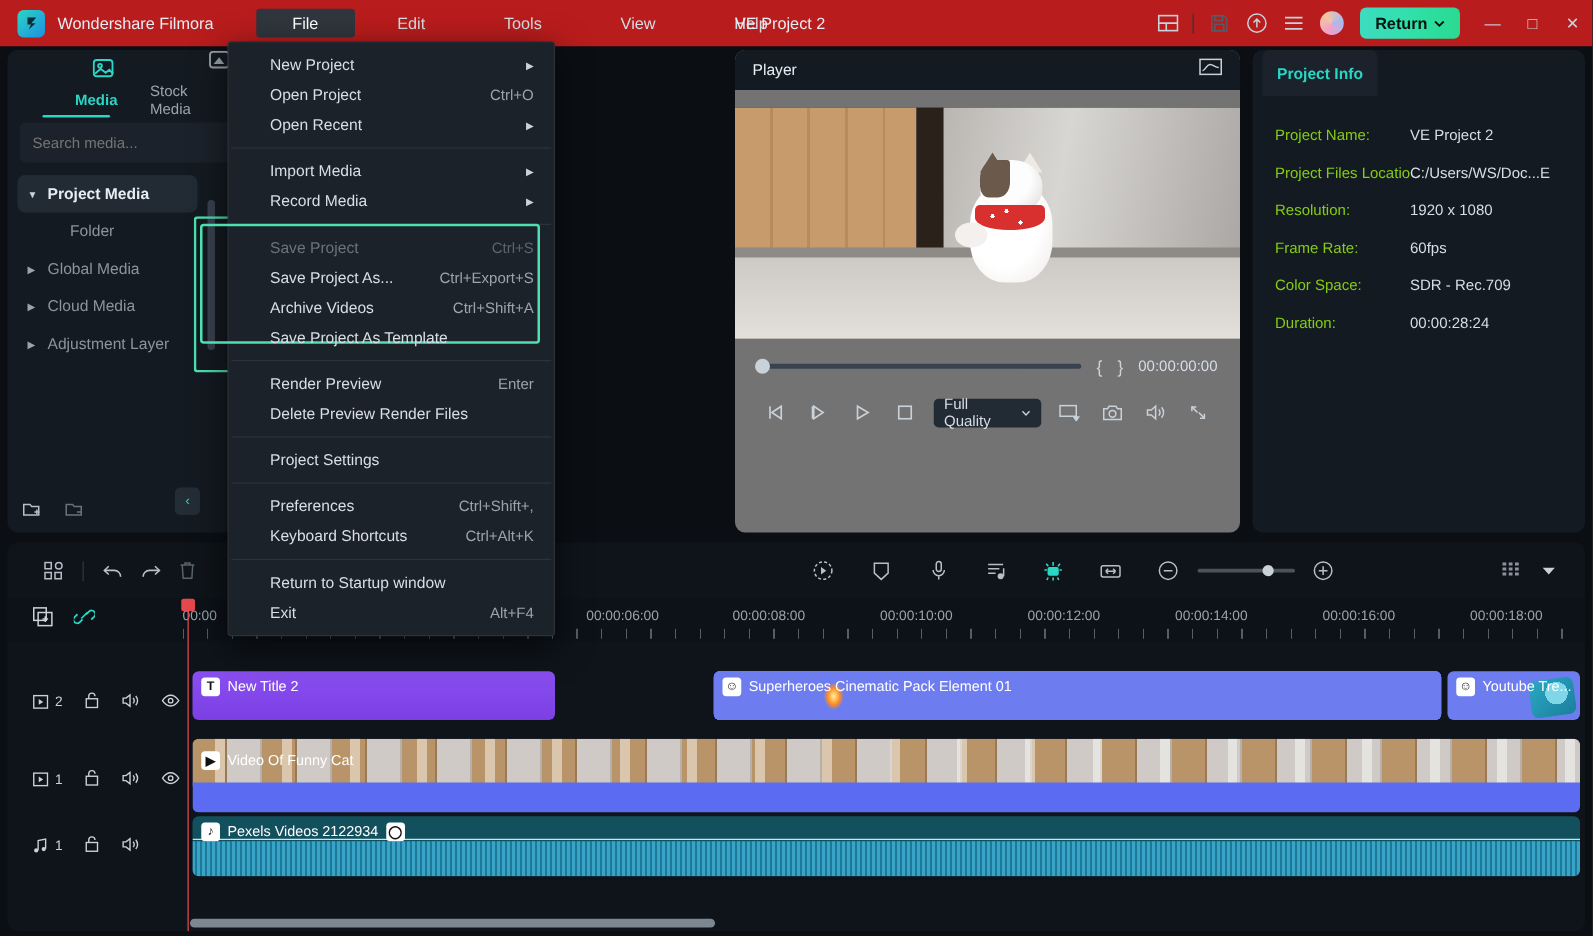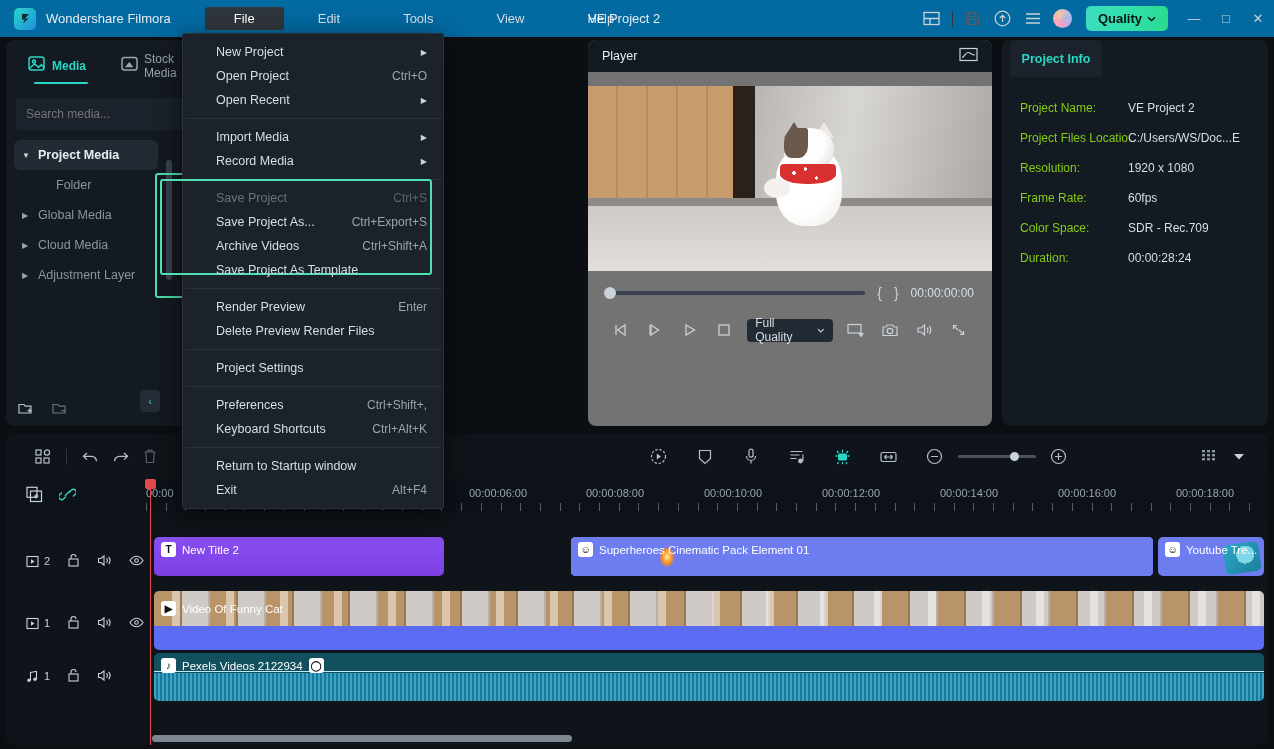--- a/index.html
+++ b/index.html
@@ -8,21 +8,21 @@
     background: #0d1117;
     font-family: "Liberation Sans", sans-serif;
     color: #c9d1d9;
     overflow: hidden;
   }
   .app { position: relative; width: 1274px; height: 749px; background: #0b0f14; }
 
   
   .titlebar {
     position: absolute; top: 0; left: 0; width: 1274px; height: 37px;
-    background: #0369a1; display: flex; align-items: center; text-align: center;
+    background: #b91c1c; display: flex; align-items: center; text-align: center;
   }
   .logo-box { width: 22px; height: 22px; margin-left: 14px; border-radius: 5px;
     background: linear-gradient(135deg,#2ad6c4,#1e8fe0); display:flex; align-items:center; justify-content:center; }
   .logo-box svg { display:block; }
   .brand { margin-left: 10px; font-size: 13px; color: #e6edf3; }
   .menubar { display: flex; margin-left: 34px; align-items: center; height: 100%; }
   .menubar .mi {
     font-size: 13px; color: #d6dde5; padding: 4px 29px; margin-right: 5px; border-radius: 3px;
     cursor: default;
   }
@@ -41,21 +41,21 @@
     color:#07140f; font-size:13px; font-weight:bold; display:flex; align-items:center; gap:5px;
   }
   .wbtn { width:32px; height:37px; display:flex; align-items:center; justify-content:center; color:#c9d1d9; font-size:13px; }
 
   
   .leftpanel {
     position:absolute; left:6px; top:40px; width:376px; height:386px;
     background:#141a21; border-radius:8px; overflow:hidden;
   }
   .ltabs { display:flex; height:52px; padding-left:22px; align-items:center; gap:26px; position:relative;}
-  .ltab { display:flex; flex-direction:row; align-items:center; gap:4px; width:66px; position:relative; }
+  .ltab { display:flex; flex-direction:column; align-items:flex-end; gap:4px; width:66px; position:relative; }
   .ltab .ic { color:#9aa4ae; }
   .ltab .tl { font-size:12px; color:#9aa4ae; }
   .ltab.active .ic { color:#2ad6c4; }
   .ltab.active .tl { color:#2ad6c4; font-weight:bold; }
   .ltab.active::after { content:""; position:absolute; bottom:-7px; left:6px; width:54px; height:2px; background:#2ad6c4; border-radius:1px; }
   .chev-more { position:absolute; right:16px; top:20px; color:#c9d1d9; font-size:15px; }
 
   .lsearchrow { height:32px; margin:6px 10px 0 10px; display:flex; align-items:center; background:#1b222b; border-radius:4px; }
   .lsearch-inp { flex:1; background:transparent; border:none; outline:none; color:#8b949e; font-size:12px; padding-left:10px; font-family:"Liberation Sans",sans-serif;}
   .lrow-ic { width:30px; display:flex; align-items:center; justify-content:center; color:#c9d1d9;}
@@ -211,21 +211,21 @@
       </div>
       <div class="hicon">
         <svg width="16" height="13" viewBox="0 0 16 13" stroke="currentColor" stroke-width="1.4">
             <path d="M1 2h14M1 6.5h14M1 11h14"></path>
           </svg>
       </div>
       <div class="hicon">
           <div class="avatar"></div>
         </div>
       <div class="export-btn">
-        <span>Quality</span>
+        <span>Return</span>
         <svg width="9" height="6" viewBox="0 0 9 6" fill="none" stroke="#07140f" stroke-width="1.4">
             <path d="M1 1.2 4.5 4.6 8 1.2"></path>
           </svg>
       </div>
       <div class="wbtn">—</div>
       <div class="wbtn">□</div>
       <div class="wbtn">✕</div>
     </div>
   </div>
 

